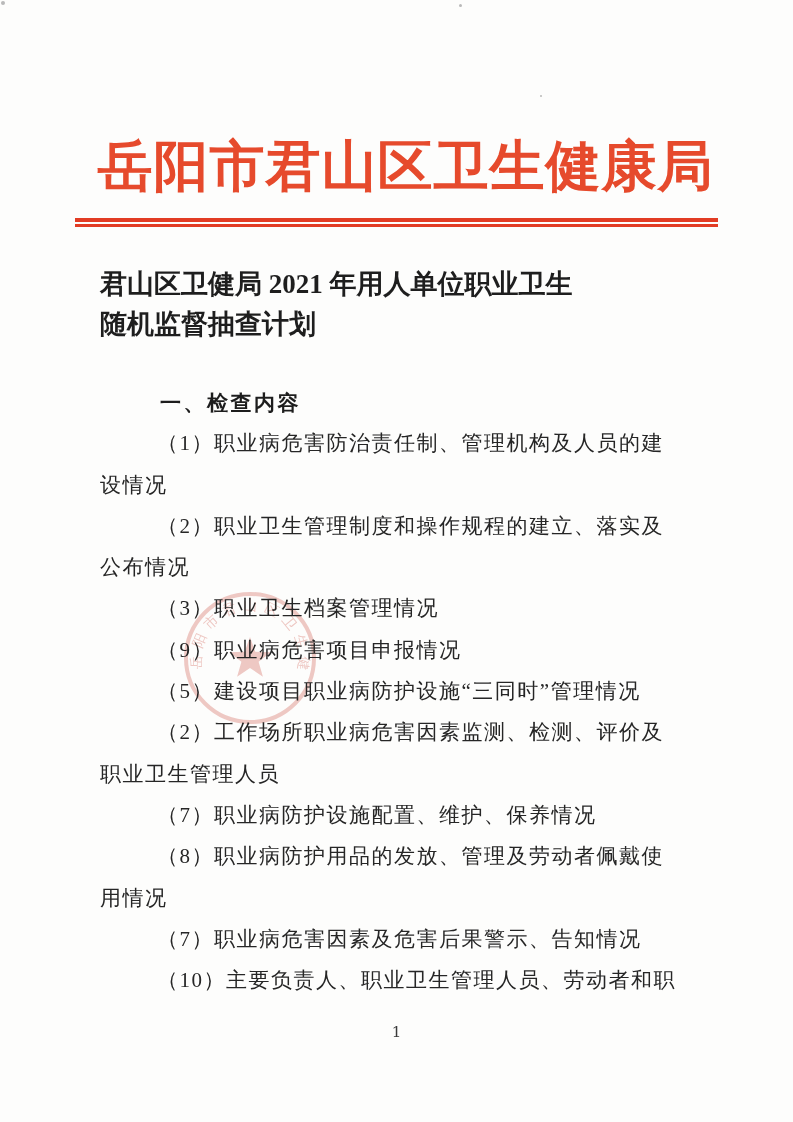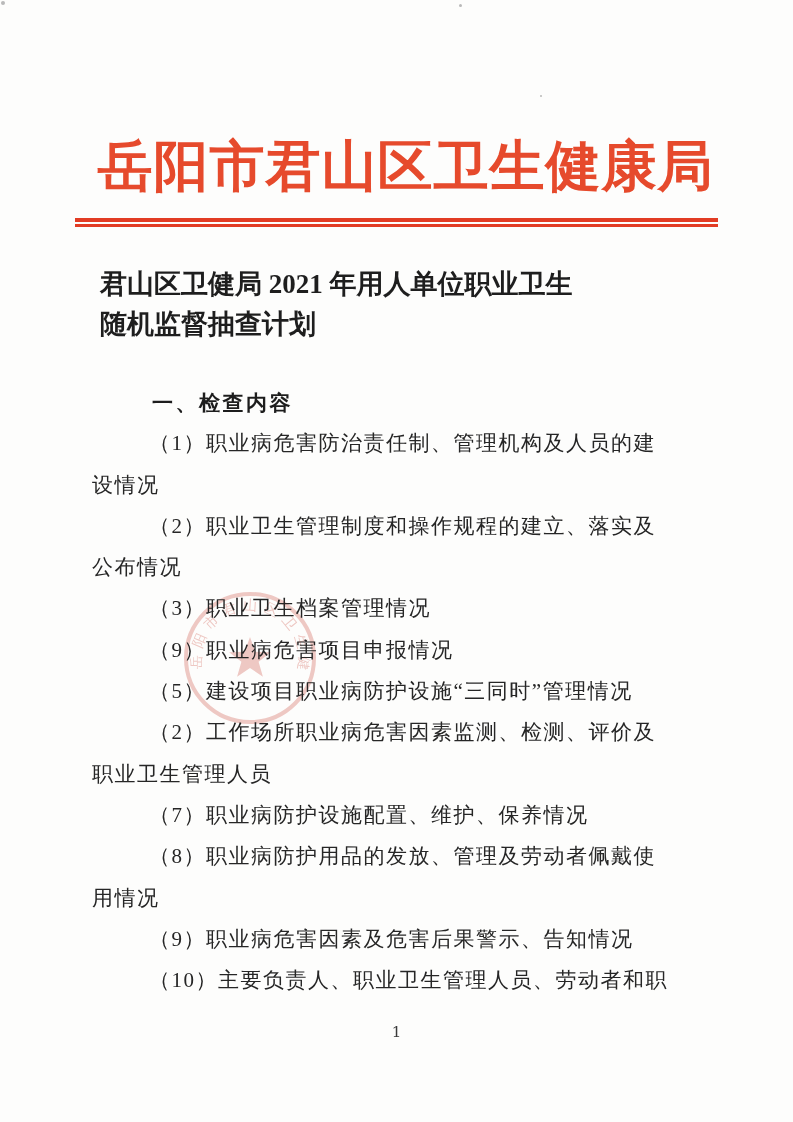--- a/index.html
+++ b/index.html
@@ -15,21 +15,21 @@
   }
   .red-rule{
     position:absolute;top:218px;left:75px;width:643px;height:9px;
     box-sizing:border-box;border-top:4px solid;border-bottom:3px solid;
   }
   .doc-title{
     position:absolute;top:264px;left:100px;width:492px;text-align:left;
     font-size:27px;font-weight:700;color:#1e1e1e;line-height:40px;
   }
   .doc-body{
-    position:absolute;top:382px;left:92px;width:580px;z-index:2;
+    position:absolute;top:382px;left:100px;width:580px;z-index:2;
     font-size:21px;color:#262626;letter-spacing:1.5px;
   }
   .body-line{line-height:41.3px;white-space:nowrap;}
   .body-line.indent{padding-left:57px;}
   .section-heading{
     font-family:"Liberation Sans","DejaVu Sans",sans-serif;
     font-weight:700;letter-spacing:2.5px;padding-left:60px;
     line-height:41.3px;white-space:nowrap;color:#1d1d1d;
   }
   .seal{position:absolute;left:177px;top:585px;width:146px;height:146px;opacity:.32;z-index:1;}
@@ -69,21 +69,21 @@
       <div class="body-line indent">（2）职业卫生管理制度和操作规程的建立、落实及</div>
       <div class="body-line">公布情况</div>
       <div class="body-line indent">（3）职业卫生档案管理情况</div>
       <div class="body-line indent">（9）职业病危害项目申报情况</div>
       <div class="body-line indent">（5）建设项目职业病防护设施“三同时”管理情况</div>
       <div class="body-line indent">（2）工作场所职业病危害因素监测、检测、评价及</div>
       <div class="body-line">职业卫生管理人员</div>
       <div class="body-line indent">（7）职业病防护设施配置、维护、保养情况</div>
       <div class="body-line indent">（8）职业病防护用品的发放、管理及劳动者佩戴使</div>
       <div class="body-line">用情况</div>
-      <div class="body-line indent">（9）职业病危害因素及危害后果警示、告知情况</div>
+      <div class="body-line indent">（7）职业病危害因素及危害后果警示、告知情况</div>
       <div class="body-line indent">（10）主要负责人、职业卫生管理人员、劳动者和职</div>
     </div>
 
   <div class="page-number">1</div>
 
   <div class="speck" style="left:459px;top:4px;width:3px;height:3px;"></div>
   <div class="speck" style="left:540px;top:95px;width:2px;height:2px;"></div>
   <div class="speck" style="left:1px;top:1px;width:4px;height:4px;"></div>
 </div>
 

